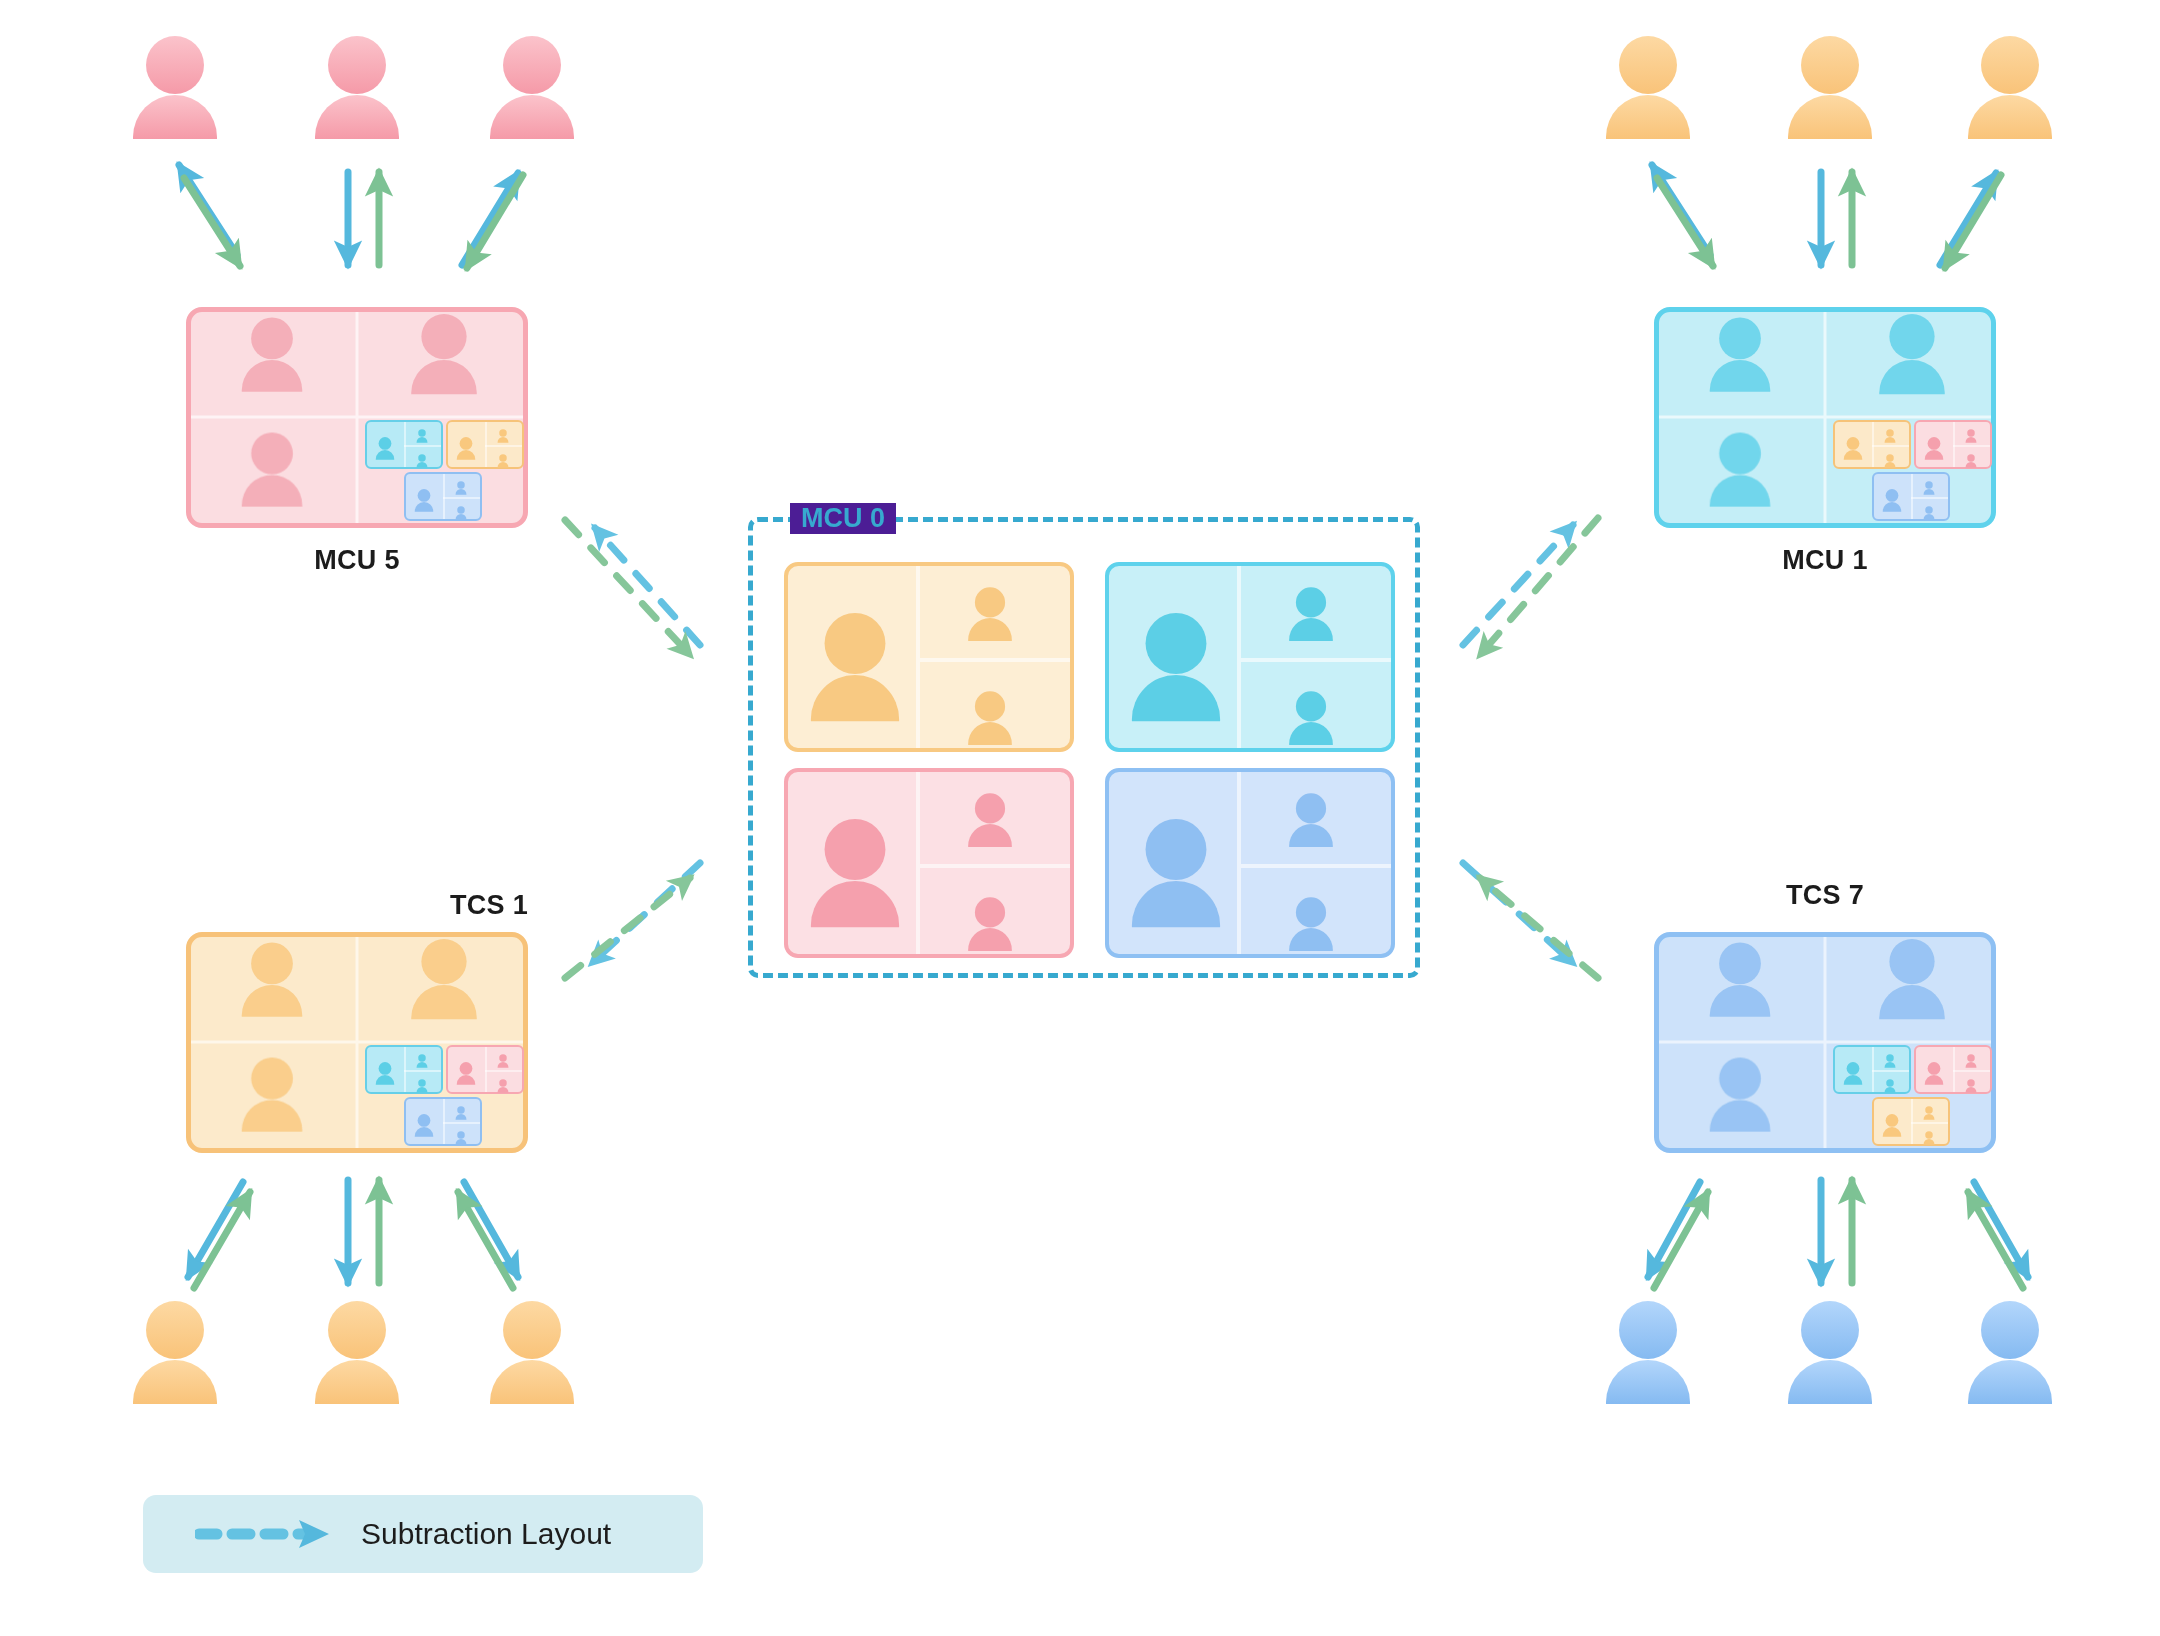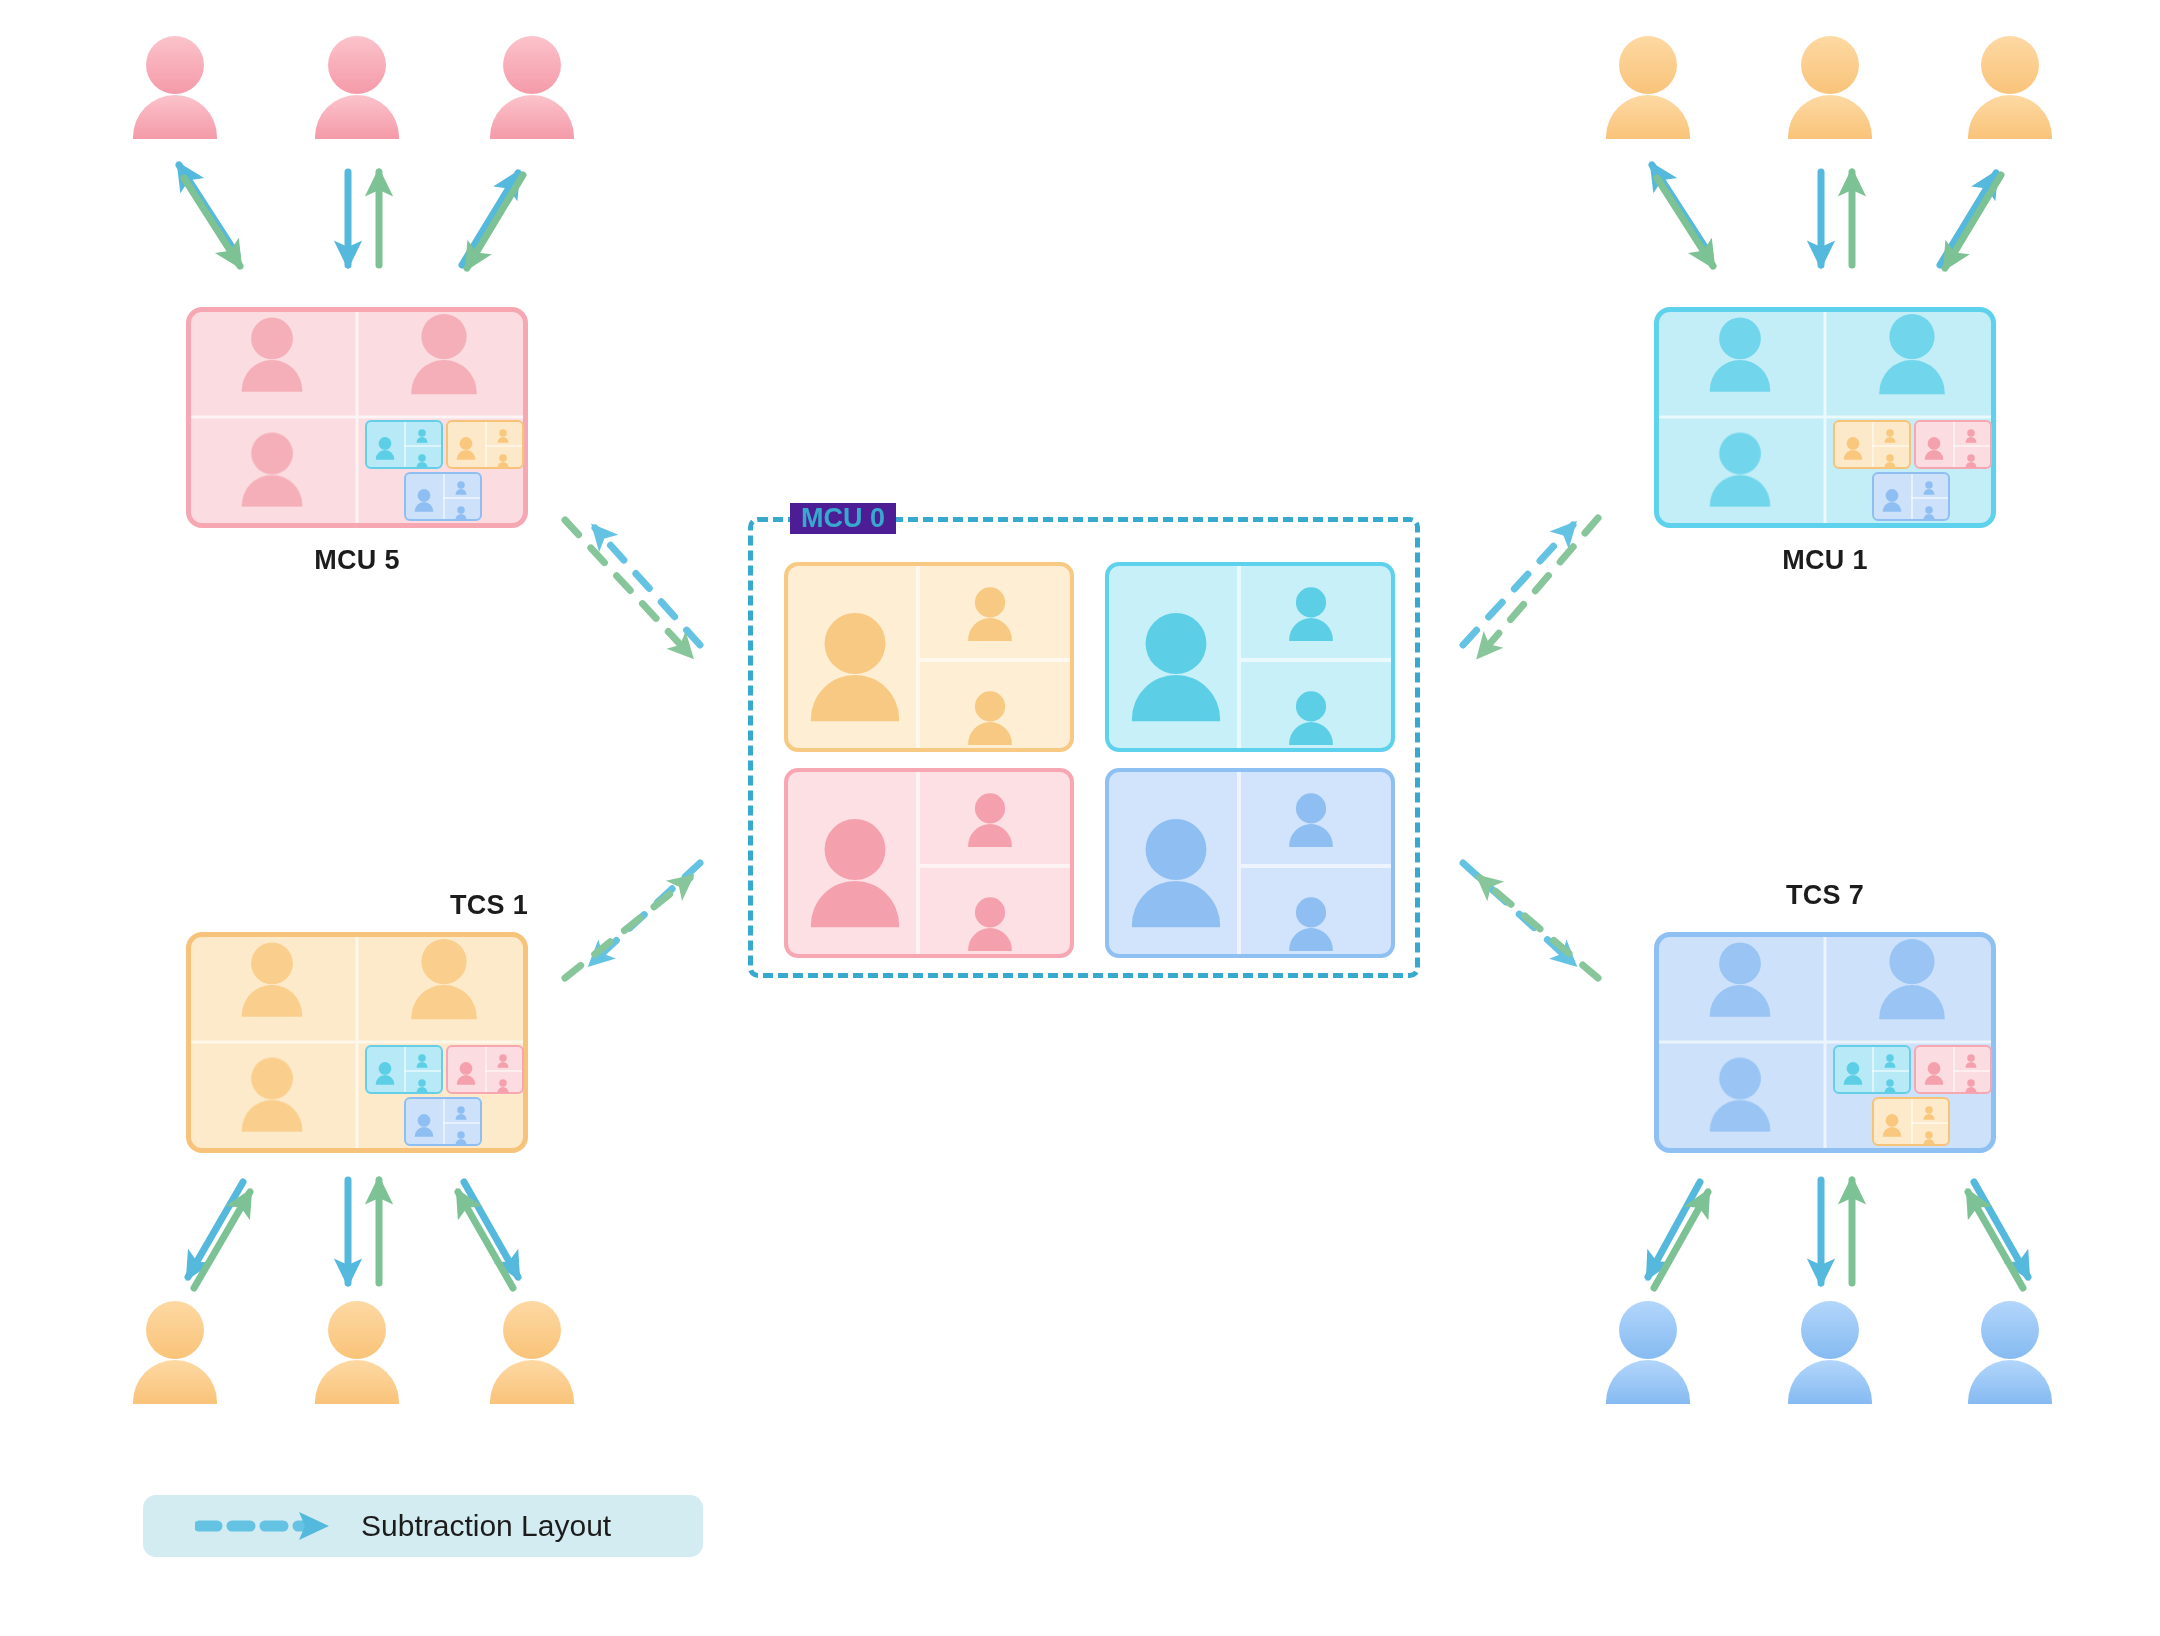--- a/index.html
+++ b/index.html
@@ -498,21 +498,21 @@
         </g>
       <g transform="translate(1311,824) scale(.52)">
           <use href="#personGlyph"></use>
         </g>
       <g transform="translate(1311,928) scale(.52)">
           <use href="#personGlyph"></use>
         </g>
     </g>
   </svg>
 
-  <div class="legend" style="left:143px;top:1495px;width:560px;height:62px;padding-left:52px;">
+  <div class="legend" style="left:143px;top:1495px;width:560px;height:78px;padding-left:52px;">
     <svg width="140" height="40" viewBox="0 0 140 40" style="flex:none;">
       <line x1="4" y1="20" x2="108" y2="20" stroke="#64c2e2" stroke-width="11" stroke-linecap="round" stroke-dasharray="18 15"></line>
       <path d="M104 6 L134 20 L104 34 L110 20 Z" fill="#55b8dd"></path>
     </svg>
     <span class="legend-label" style="margin-left:26px;">Subtraction Layout</span>
   </div>
 
 </div>
 
 </body></html>

